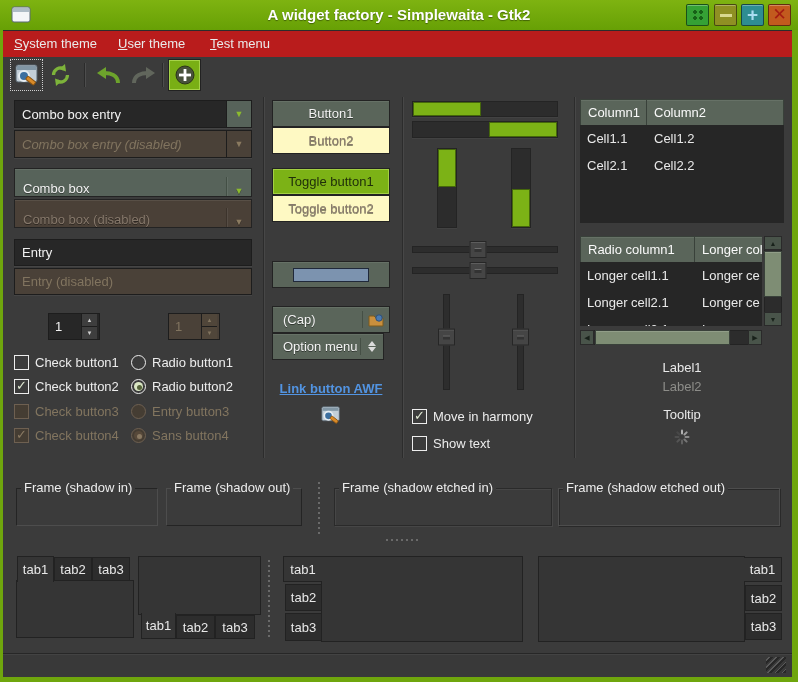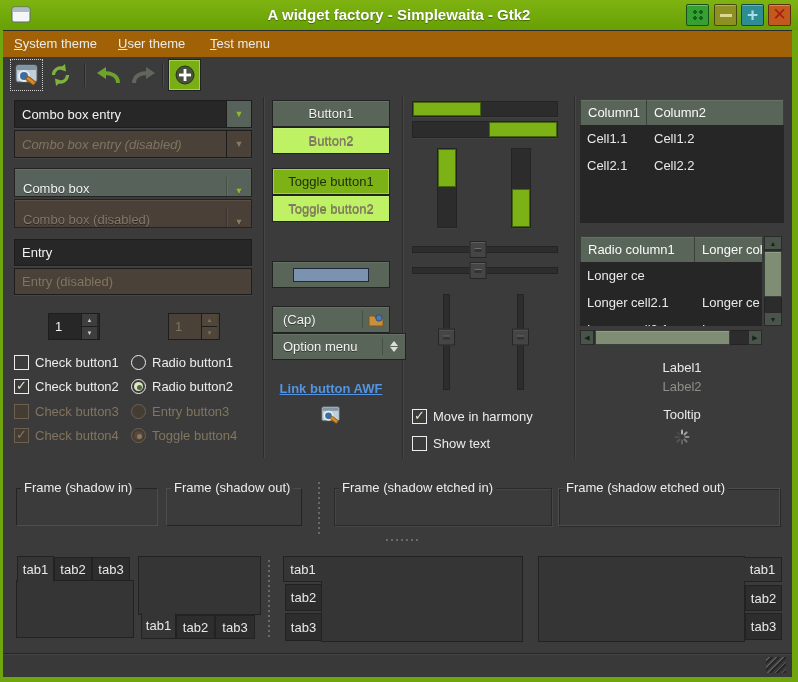--- a/index.html
+++ b/index.html
@@ -20,21 +20,21 @@
 #btn-close{background:#c25a1e}
 .dotgrid{width:10px;height:10px;margin:5px auto;background:
   radial-gradient(circle 2px at 2px 2px,#176117 99%,transparent),
   radial-gradient(circle 2px at 8px 2px,#176117 99%,transparent),
   radial-gradient(circle 2px at 2px 8px,#176117 99%,transparent),
   radial-gradient(circle 2px at 8px 8px,#176117 99%,transparent)}
 .minbar{width:12px;height:3px;background:#d9d98f;margin:auto}
 .plus{color:#aadcf0;font-size:19px;font-weight:bold;line-height:20px}
 .cross{color:#a61d12;font-size:17px;font-weight:bold;line-height:20px}
 
-#menubar{left:0;top:30px;width:798px;height:27px;background:#a16207;border-top:1px solid #2c2c2c}
+#menubar{left:0;top:30px;width:798px;height:27px;background:#b91c1c;border-top:1px solid #2c2c2c}
 .menuitem{position:absolute;top:0;height:27px;line-height:26px;padding:0 6px;color:#eaeaea}
 .mn{text-decoration:underline}
 .tool{position:absolute;top:59px;width:33px;height:32px;display:flex;align-items:center;justify-content:center}
 .tool.focused{outline:1px dotted #cfcfcf;outline-offset:-1px}
 .tool.addbtn{background:#79af15;border:1px solid #222;box-shadow:inset 0 0 0 1px #a6d348}
 .tsep{position:absolute;top:63px;width:1px;height:24px;background:#2b2b2b;box-shadow:1px 0 0 #4d4d4d}
 
 .vsep{position:absolute;width:1px;background:#2c2c2c;box-shadow:1px 0 0 #474747}
 .entrybox{position:absolute;background:#272727;border:1px solid #1d1d1d;box-shadow:0 1px 0 rgba(255,255,255,.05)}
 .entrybox input{width:100%;height:100%;background:transparent;border:none;outline:none;color:#f1f1f1;
@@ -67,21 +67,21 @@
 .rad{width:15px;height:15px;border:1px solid #ededed;border-radius:50%;background:#3b3b3b;position:relative;flex:none}
 .rad.on::before{content:"";position:absolute;inset:2px;border-radius:50%;background:#d9e6c3}
 .rad.on::after{content:"";position:absolute;left:5px;top:5px;width:5px;height:5px;border-radius:50%;background:#55633a}
 .dis1 .cbox,.dis1 .rad{border-color:#6e6051;background:#453d33}
 .dis1 .cbox .ck{color:#8a7a63}
 .dis1 .rad.on::before{background:#57493a}
 .dis1 .rad.on::after{background:#8a7a63}
 .dis1{color:#82755f}
 .gbtn{position:absolute;background:#5a655a;border:1px solid #232323;box-shadow:inset 0 1px 0 rgba(255,255,255,.08);
   color:#f2f2f2;text-shadow:0 1px 0 rgba(0,0,0,.45);display:flex;align-items:center;justify-content:center}
-.gbtn.dis{background:#bef264;color:#87796b}
+.gbtn.dis{background:#fef9c3;color:#87796b}
 .gbtn.toggled{background:#7cb216;color:#20300a;border-color:#232323;box-shadow:inset 0 0 0 1px #a3d043;text-shadow:none}
 
 .trough{position:absolute;background:#2c2c2c;border:1px solid #242424;box-shadow:0 1px 0 rgba(255,255,255,.04)}
 .pfill{position:absolute;top:0;bottom:0;left:0;background:#7cb216;border:1px solid #45670b}
 .pfill.right{left:auto;right:0}
 .pfill.v{left:0;right:0;top:0;bottom:auto}
 .pfill.v.bottom{top:auto;bottom:0}
 .scale-h{position:absolute}
 .scale-h .tr{position:absolute;left:0;right:0;top:5px;height:7px;background:#2d2d2d;border:1px solid #242424}
 .handle{position:absolute;width:17px;height:17px;background:#454545;border:1px solid #262626;
@@ -289,21 +289,21 @@
   <div class="chkrow" style="left:131px;top:378px">
     <span class="rad on"></span>
       <span>Radio button2</span>
   </div>
   <div class="chkrow dis1" style="left:131px;top:403px">
     <span class="rad"></span>
       <span>Entry button3</span>
   </div>
   <div class="chkrow dis1" style="left:131px;top:427px">
     <span class="rad on"></span>
-      <span>Toggle button4</span>
+      <span>Sans button4</span>
   </div>
 
   <div class="gbtn" style="left:272px;top:100px;width:118px;height:27px">
       <span>Button1</span>
     </div>
   <div class="gbtn dis" style="left:272px;top:127px;width:118px;height:27px">
       <span>Button2</span>
     </div>
   <div class="gbtn toggled" style="left:272px;top:168px;width:118px;height:27px">
       <span>Toggle button1</span>
@@ -319,21 +319,21 @@
   <div class="gbtn" style="left:272px;top:306px;width:118px;height:27px;justify-content:flex-start">
     <span style="flex:1;padding-left:10px;text-align:left">(Cap)</span>
     <span style="width:1px;height:70%;background:#454f45"></span>
     <span style="width:26px;display:flex;justify-content:center">
       <svg width="16" height="14" viewBox="0 0 16 14">
         <path d="M1 3h5l2 2h7v8H1z" fill="#c98f3d" stroke="#7a5a1e"></path>
         <circle cx="11" cy="5" r="3.2" fill="#4a7ab0" stroke="#2e4f78"></circle>
       </svg>
     </span>
   </div>
-  <div class="gbtn" style="left:272px;top:333px;width:134px;height:27px;justify-content:center">
+  <div class="gbtn" style="left:272px;top:333px;width:112px;height:27px;justify-content:center">
     <span style="flex:1;padding-left:10px;text-align:left">Option menu</span>
     <span style="width:1px;height:70%;background:#454f45"></span>
     <span class="optarrows">
         <span class="tri-up"></span>
         <span class="tri-dn"></span>
       </span>
   </div>
 
   <div class="abs" style="left:272px;top:381px;width:118px;text-align:center">
     <span class="link">Link button AWF</span>
@@ -403,20 +403,21 @@
       <div class="tcell" style="width:137px">Cell2.2</div>
     </div>
   </div>
 
   <div class="thead" style="left:580px;top:236px;width:182px;overflow:hidden">
     <div class="thcell" style="width:115px;flex:none">Radio column1</div>
     <div class="thcell" style="width:80px;flex:none">Longer col</div>
   </div>
   <div class="tbody" style="left:580px;top:262px;width:182px;height:64px">
     <div class="trow">
+      <div class="tcell" style="width:115px">Longer cell1.1</div>
       <div class="tcell" style="width:67px">Longer ce</div>
     </div>
     <div class="trow">
       <div class="tcell" style="width:115px">Longer cell2.1</div>
       <div class="tcell" style="width:67px">Longer ce</div>
     </div>
     <div class="trow">
       <div class="tcell" style="width:115px">Longer cell3.1</div>
       <div class="tcell" style="width:67px">Longer ce</div>
     </div>

